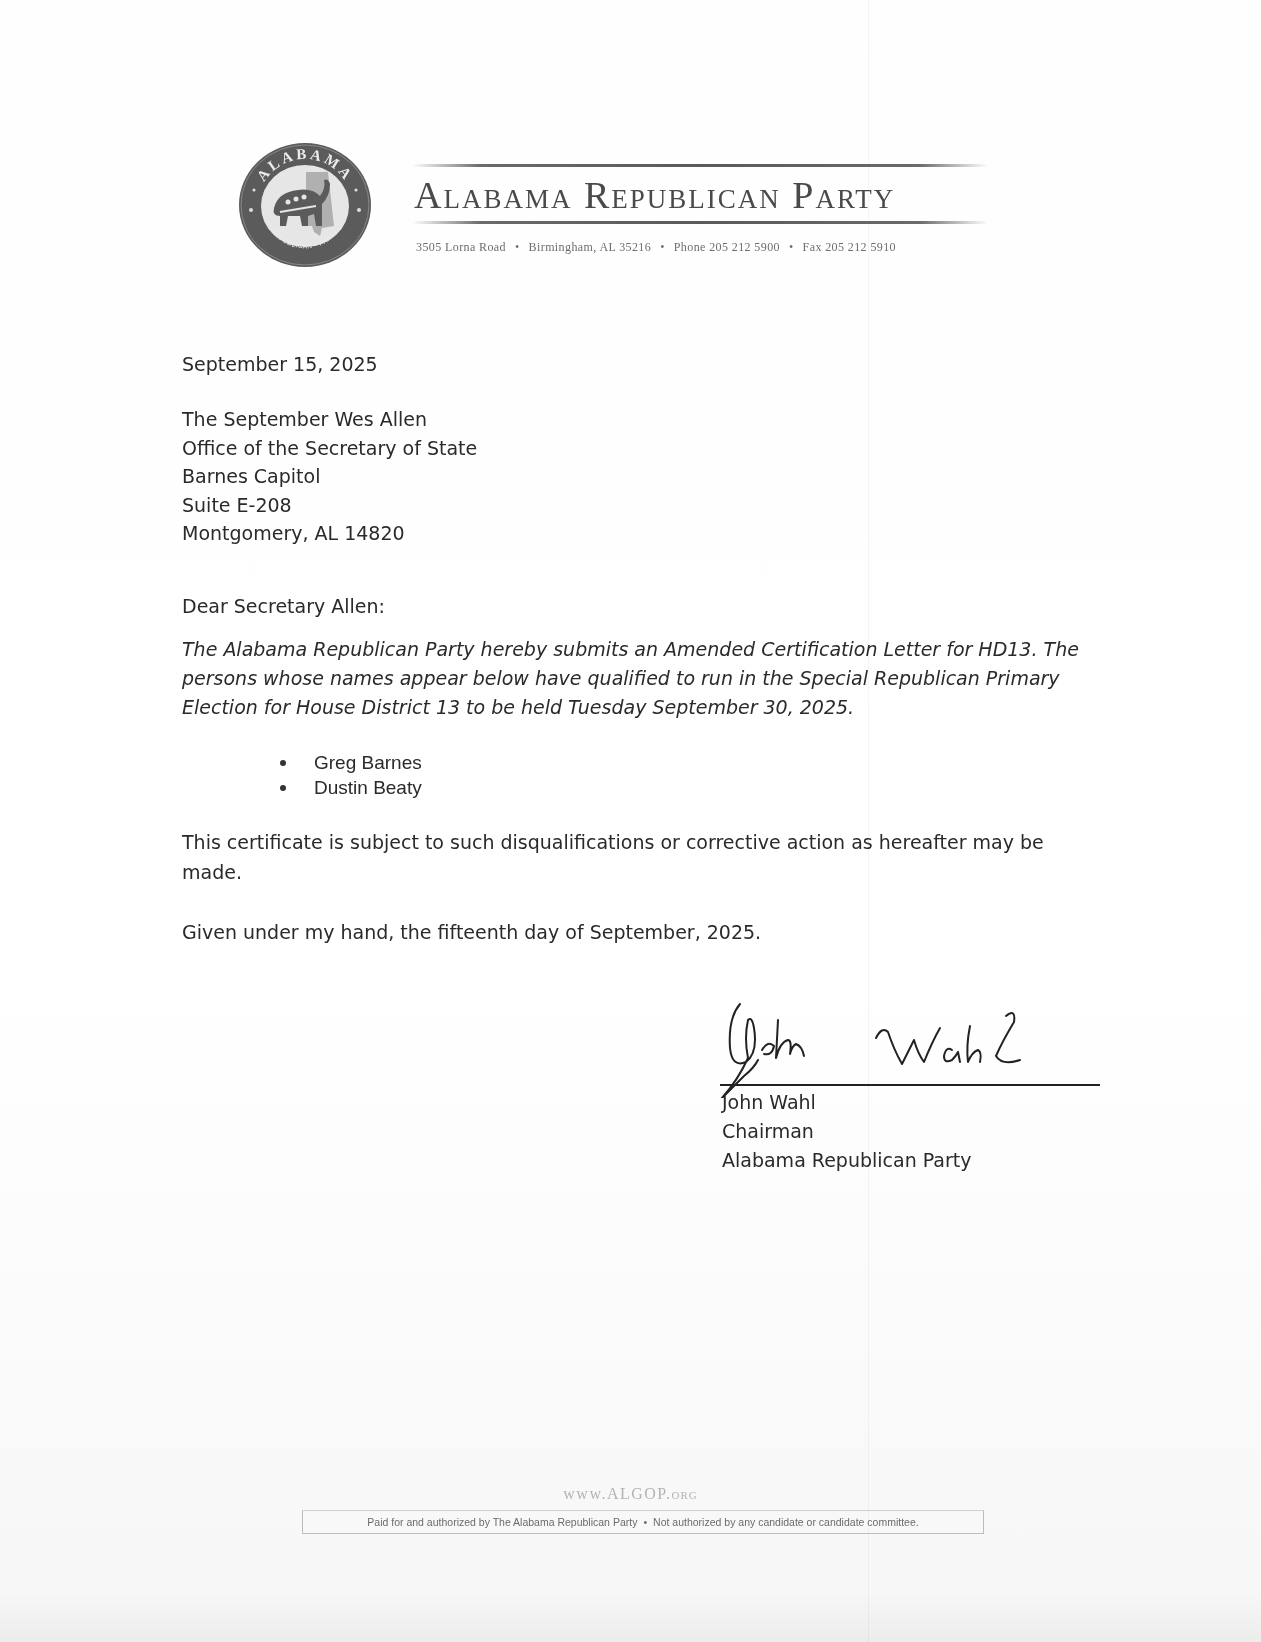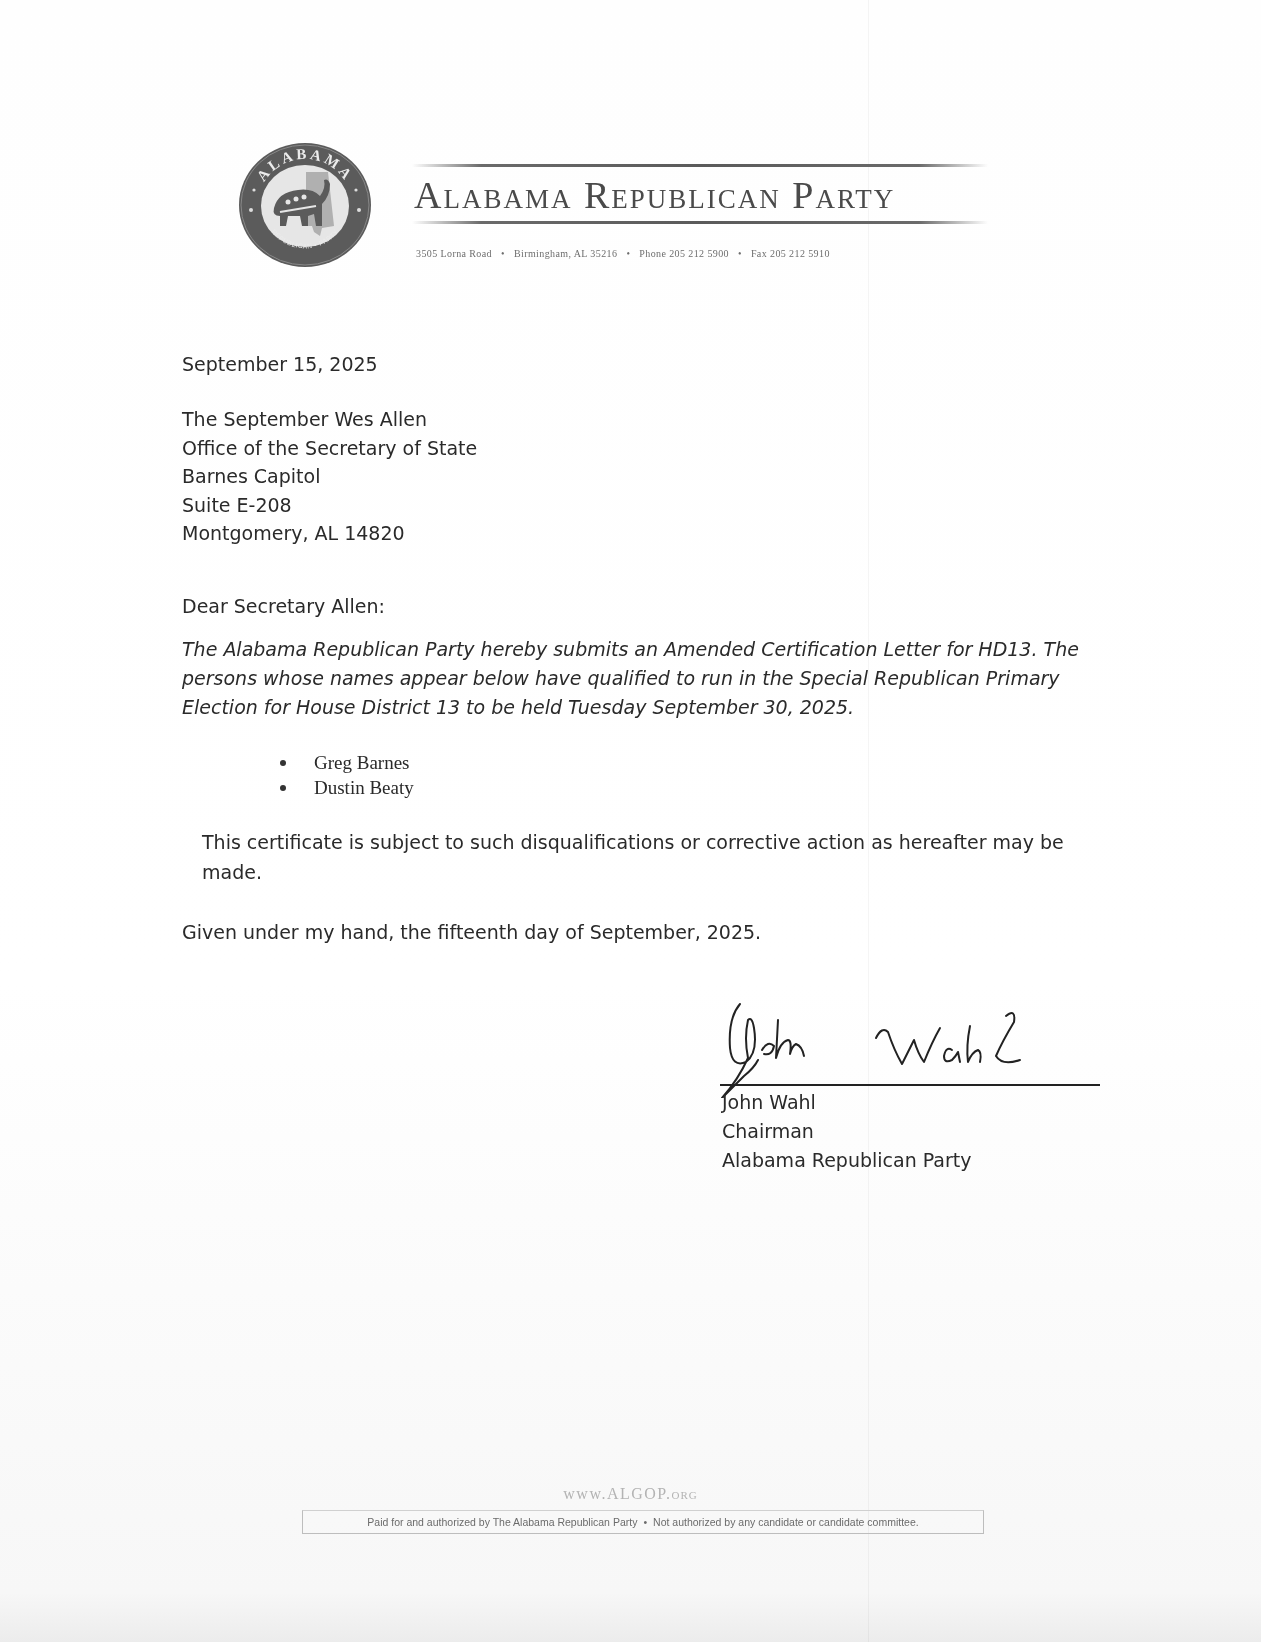--- a/index.html
+++ b/index.html
@@ -47,23 +47,23 @@
       font-family: "Liberation Serif", serif;
       font-size: 38px;
       letter-spacing: 2px;
       color: #4a4a4a;
       font-variant: small-caps;
       line-height: 46px;
       white-space: nowrap;
     }
     .lh-address {
       position: absolute;
-      left: 416px; top: 248px;
+      left: 416px; top: 240px;
       font-family: "Liberation Serif", serif;
-      font-size: 10px;
+      font-size: 12px;
       color: #6d6d6d;
       letter-spacing: 0.4px;
       white-space: nowrap;
     }
     .lh-address .sep { margin: 0 9px; }
 
     
     .text {
       position: absolute;
       left: 182px;
@@ -87,31 +87,30 @@
       font-size: 19px;
       color: #2a2a2a;
       list-style: none;
       margin: 0; padding: 0;
     }
     .candidates li {
       position: relative;
       height: 25px;
       line-height: 25px;
       padding-left: 38px;
-      font-family: Liberation Serif, serif;
     }
     .candidates li .bullet {
       position: absolute;
       left: 4px; top: 10px;
       width: 6px; height: 6px;
       border-radius: 50%;
       background: #333;
     }
 
-    .disclaimer { top: 828px; margin-left: 20px; }
+    .disclaimer { top: 828px; }
     .disclaimer div { height: 30px; }
     .given { top: 918px; }
 
     
     .signature {
       position: absolute;
       left: 718px; top: 998px;
       width: 330px; height: 100px;
     }
     .sig-line {

